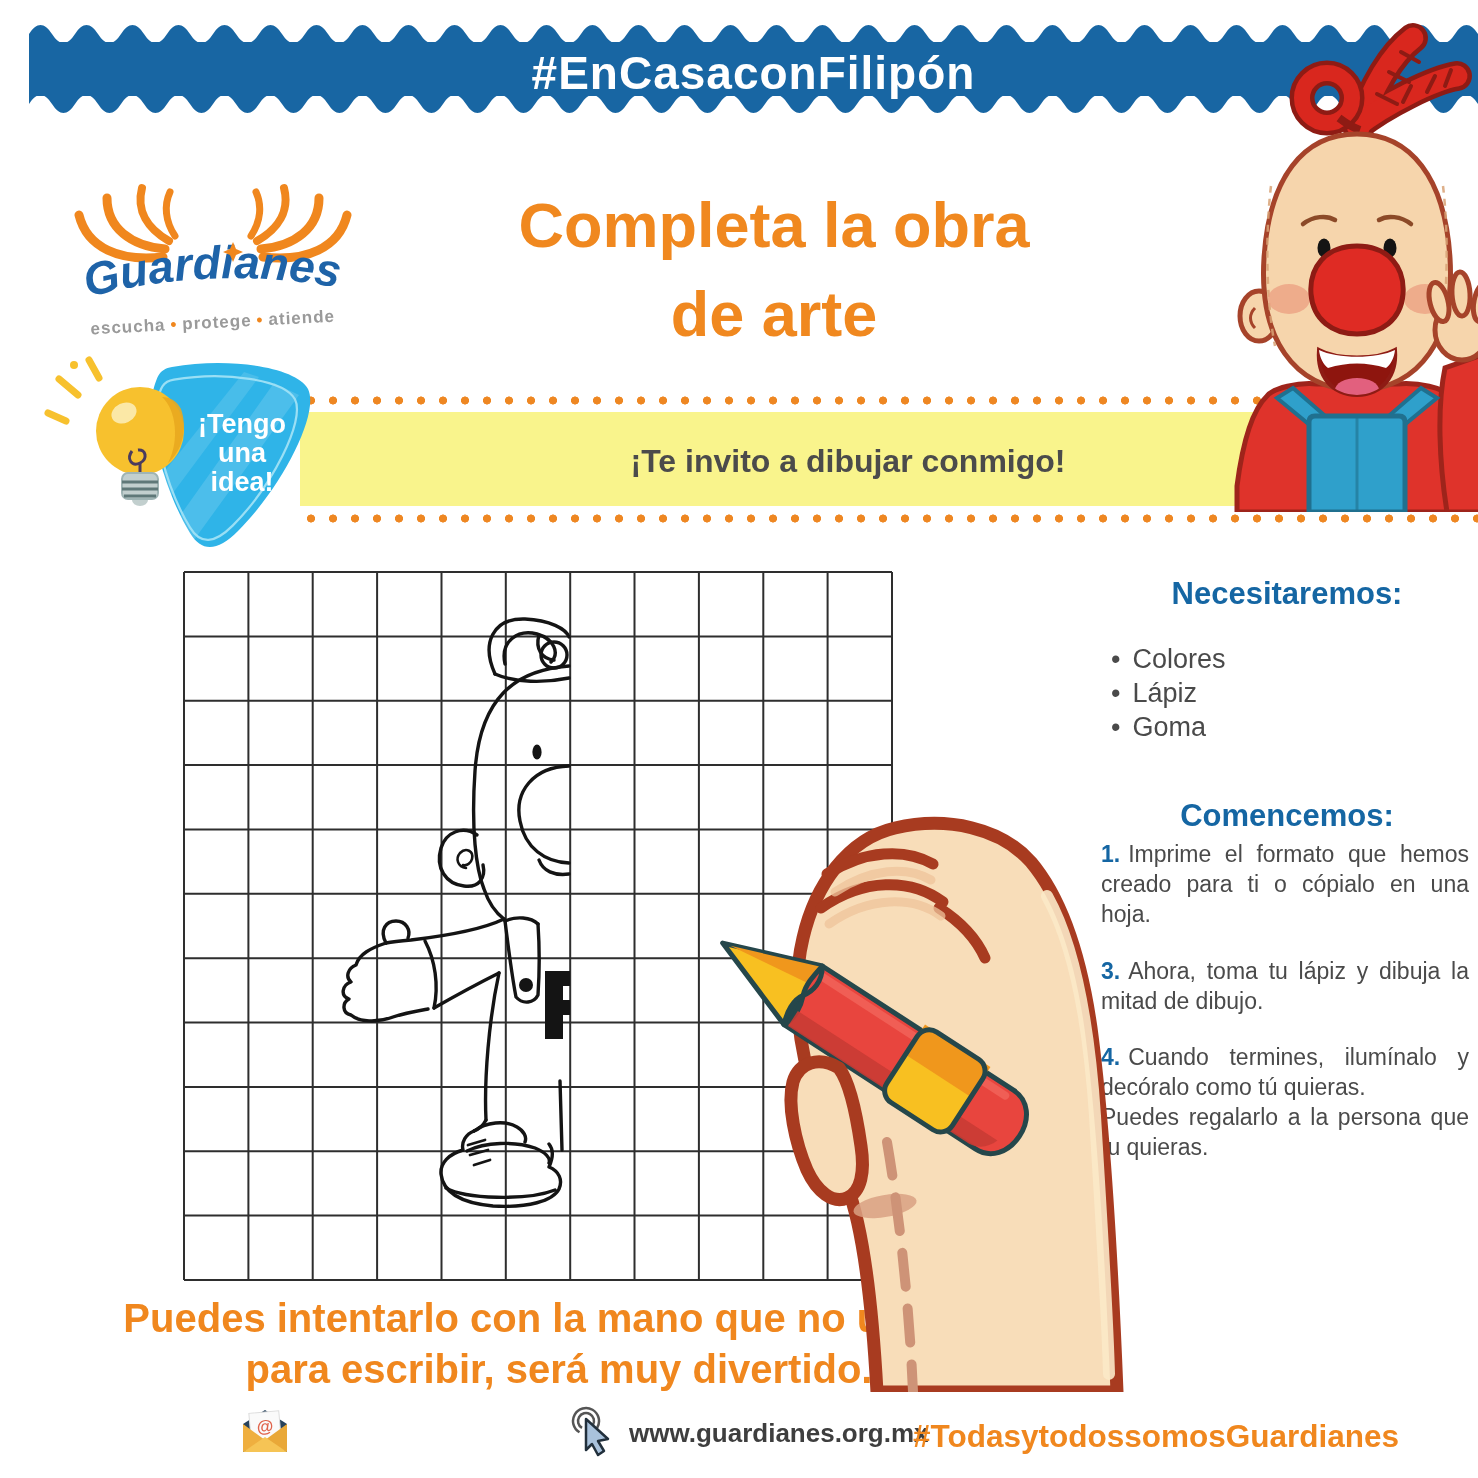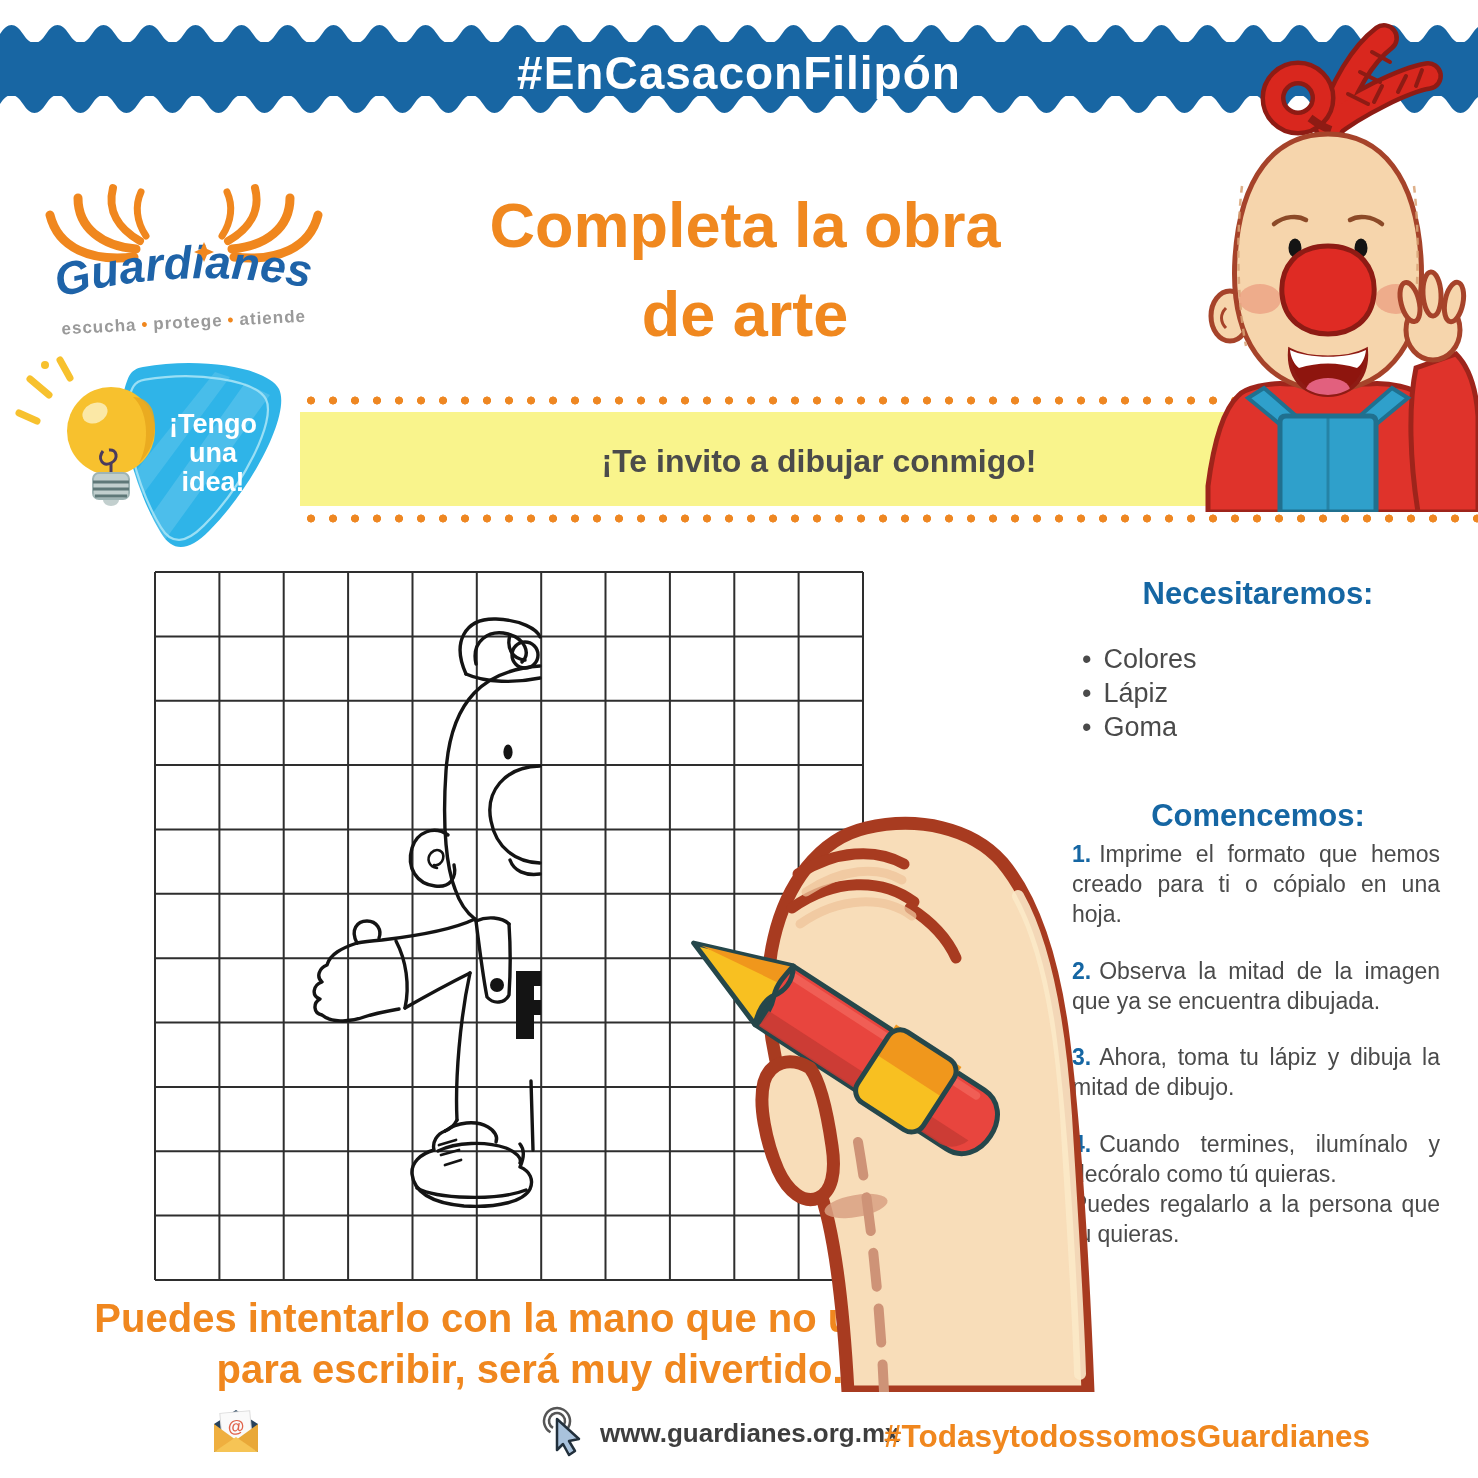--- a/index.html
+++ b/index.html
@@ -1,18 +1,18 @@
 <!DOCTYPE html>
 <html><head>
 <meta charset="utf-8">
 <style>
   html,body{margin:0;padding:0;background:#fff;}
   .page{position:relative;width:1478px;height:1478px;background:#ffffff;overflow:hidden;
         font-family:"Liberation Sans", sans-serif;}
-  .abs{position:absolute;}
+  .abs{position:absolute;padding-left:29px;}
   
   .banner{left:0;top:0;width:1478px;height:130px;z-index:1;}
   .banner-text{left:0;right:0;top:46px;text-align:center;color:#ffffff;
                font-size:46px;font-weight:800;letter-spacing:1px;z-index:2;}
   
   .logo{left:36px;top:160px;width:296px;height:190px;z-index:2;}
   
   .title{left:380px;top:181px;width:730px;text-align:center;color:#F0881F;
          font-size:63px;font-weight:800;line-height:1.42;z-index:2;}
   
@@ -292,23 +292,20 @@
       <span>Goma</span>
     </div>
   </div>
 
   <div class="abs col-heading steps-heading">Comencemos:</div>
   <div class="abs steps">
     <div class="step">
       <span class="step-num">1.</span><span>Imprime el formato que hemos creado para ti o cópialo en una hoja.</span>
     </div>
     <div class="step">
-      <span class="step-num">2.</span><span>Observa la mitad de la imagen que ya se encuentra dibujada.</span>
-    </div>
-    <div class="step">
       <span class="step-num">3.</span><span>Ahora, toma tu lápiz y dibuja la mitad de dibujo.</span>
     </div>
     <div class="step">
       <span class="step-num">4.</span><span>Cuando termines, ilumínalo y decóralo como tú quieras.</span>
       <div>Puedes regalarlo a la persona que tu quieras.</div>
     </div>
   </div>
 
   <div class="abs tip">
     <div>Puedes intentarlo con la mano que no utilices</div>

